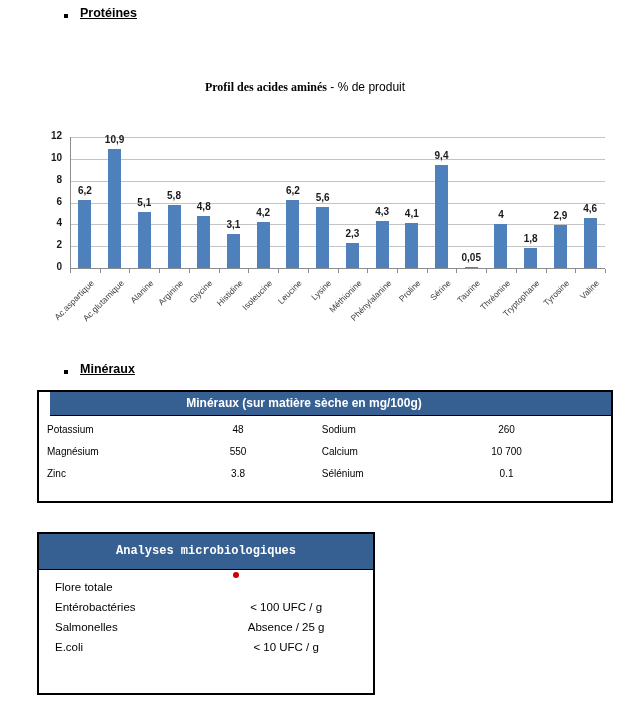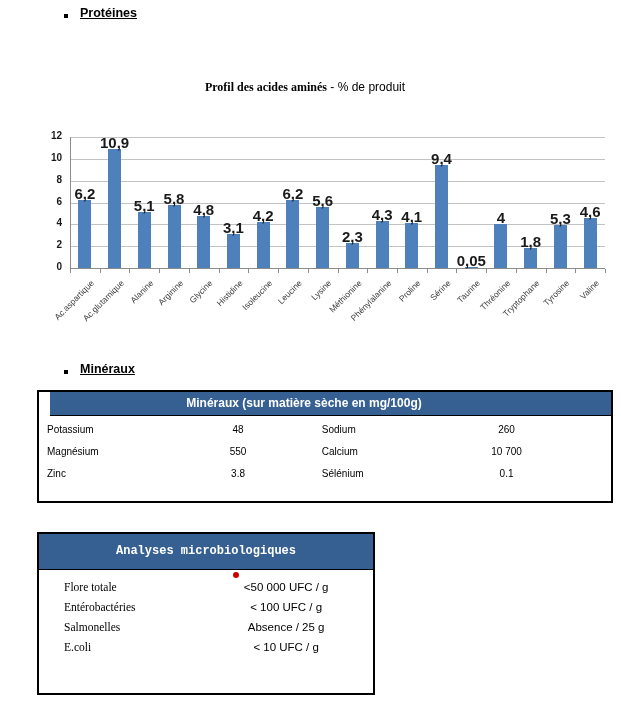--- a/index.html
+++ b/index.html
@@ -17,42 +17,42 @@
   
   .chart-title { position:absolute; left:40px; top:80px; width:530px; text-align:center; font-size:12px; }
   .chart-title .bold { font-weight:bold;font-family:Liberation Serif, serif; }
   #chart { position:absolute; left:0; top:0; width:621px; height:350px; }
   .gridline { position:absolute; height:1px; background:#c3c3c3; }
   .axis-y { position:absolute; width:1px; background:#8c8c8c; }
   .axis-x { position:absolute; height:1px; background:#8c8c8c; }
   .xtick { position:absolute; width:1px; height:4px; background:#8c8c8c; }
   .ylab { position:absolute; width:40px; text-align:right; font-size:10px; font-weight:bold; color:#1a1a1a; }
   .bar { position:absolute; background:#4e81bc; }
-  .dlab { position:absolute; width:44px; text-align:center; font-size:15px; font-weight:bold; color:#1a1a1a; }
+  .dlab { position:absolute; width:44px; text-align:center; font-size:10px; font-weight:bold; color:#1a1a1a; }
   .cat { position:absolute; white-space:nowrap; font-size:8.5px; color:#3d3d3d;
          transform:rotate(-45deg); transform-origin:100% 0; }
 
   
   .tbl { position:absolute; border:2px solid #000; background:#fff; box-sizing:border-box; }
   .tbl-header { color:#fff; font-weight:bold; font-size:12px; text-align:center;
                 border-bottom:1.5px solid #000; box-sizing:border-box; }
   .minerals { left:37px; top:390px; width:576px; height:113px; }
   .minerals .tbl-header { height:24px; line-height:23px; padding-right:53px; }
   .minerals-row { display:grid; grid-template-columns:20.5% 28.6% 14.4% 36.5%; height:22px;
                   align-items:center; font-size:10px; }
   .minerals-row .lbl1 { padding-left:8px; }
   .minerals-row .lbl2 { padding-left:2px; }
   .minerals-row .val { text-align:center; }
   .minerals .tbl-body { padding-top:2px; }
 
   .micro { left:37px; top:532px; width:338px; height:163px; }
   .micro .tbl-header { height:36px; line-height:35px;font-family:Liberation Mono, monospace; }
   .micro .tbl-body { padding-top:7px; }
   .micro-row { display:grid; grid-template-columns:48% 52%; height:20px; align-items:center; font-size:11.5px; }
-  .micro-row .lbl { padding-left:25px;font-family:Liberation Serif, serif; }
+  .micro-row .lbl { padding-left:16px; }
   .micro-row .val { text-align:center; }
   .red-dot { position:absolute; left:194px; top:38px; width:6px; height:6px; border-radius:50%; }
 </style>
 </head>
 <body>
 
 <div class="page">
 
   <div class="heading" style="top:8px">
     <span class="bullet"></span>
@@ -140,21 +140,21 @@
       <div class="bar" style="left: 464.75px; width: 13px; top: 267px; height: 1px; background: rgb(78, 129, 188);"></div>
       <div class="dlab" style="left: 449.25px; top: 252px;">0,05</div>
       <span class="cat" style="right: 145.75px; top: 278px;">Taurine</span>
       <div class="bar" style="left: 494.472px; width: 13px; top: 224.333px; height: 43.6667px; background: rgb(78, 129, 188);"></div>
       <div class="dlab" style="left: 478.972px; top: 209.333px;">4</div>
       <span class="cat" style="right: 116.028px; top: 278px;">Thréonine</span>
       <div class="bar" style="left: 524.194px; width: 13px; top: 248.35px; height: 19.65px; background: rgb(78, 129, 188);"></div>
       <div class="dlab" style="left: 508.694px; top: 233.35px;">1,8</div>
       <span class="cat" style="right: 86.3056px; top: 278px;">Tryptophane</span>
       <div class="bar" style="left: 553.917px; width: 13px; top: 225.425px; height: 42.575px; background: rgb(78, 129, 188);"></div>
-      <div class="dlab" style="left: 538.417px; top: 210.425px;">5,3</div>
+      <div class="dlab" style="left: 538.417px; top: 210.425px;">2,9</div>
       <span class="cat" style="right: 56.5833px; top: 278px;">Tyrosine</span>
       <div class="bar" style="left: 583.639px; width: 13px; top: 217.783px; height: 50.2167px; background: rgb(78, 129, 188);"></div>
       <div class="dlab" style="left: 568.139px; top: 202.783px;">4,6</div>
       <span class="cat" style="right: 26.8611px; top: 278px;">Valine</span>
     </div>
 
   <div class="heading" style="top:364px">
     <span class="bullet"></span>
     <span class="h-text">Minéraux</span>
   </div>
@@ -182,21 +182,20 @@
         </div>
       </div>
   </div>
 
   <div class="tbl micro">
     <div class="tbl-header" style="background: rgb(54, 96, 146);">Analyses microbiologiques</div>
     <div class="red-dot" style="background: rgb(204, 0, 0);"></div>
     <div class="tbl-body" id="micro-body">
         <div class="micro-row">
           <div class="lbl">Flore totale</div>
-          <div class="val">&lt;50 000 UFC / g</div>
         </div>
         <div class="micro-row">
           <div class="lbl">Entérobactéries</div>
           <div class="val">&lt; 100 UFC / g</div>
         </div>
         <div class="micro-row">
           <div class="lbl">Salmonelles</div>
           <div class="val">Absence / 25 g</div>
         </div>
         <div class="micro-row">

